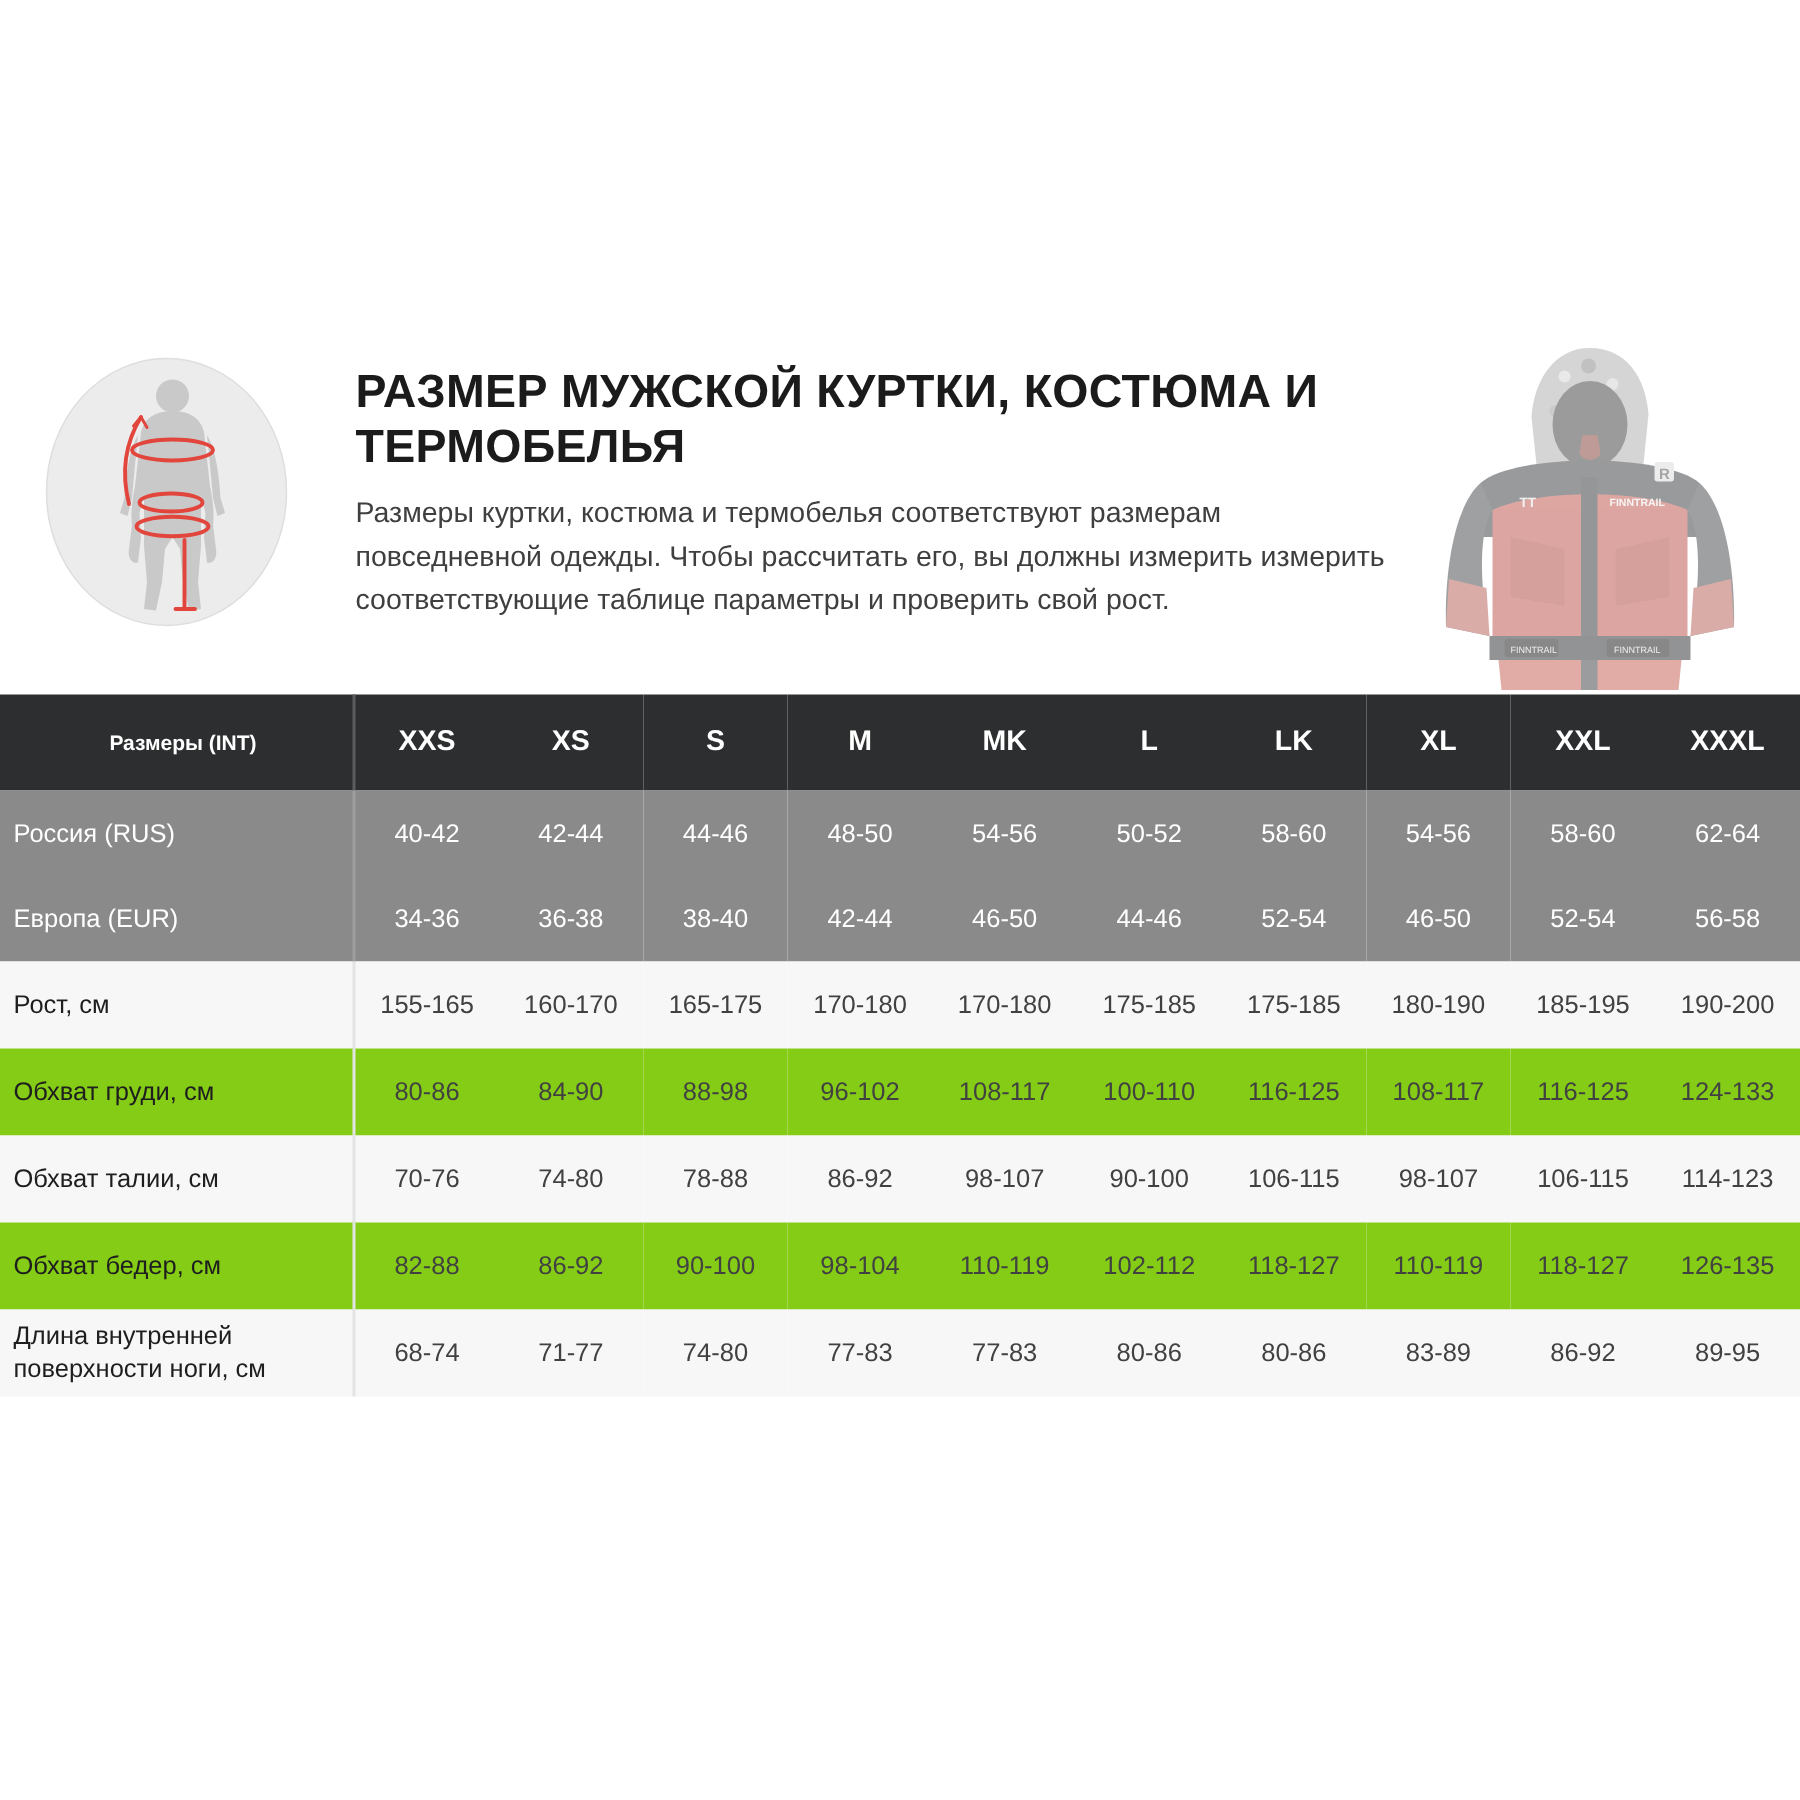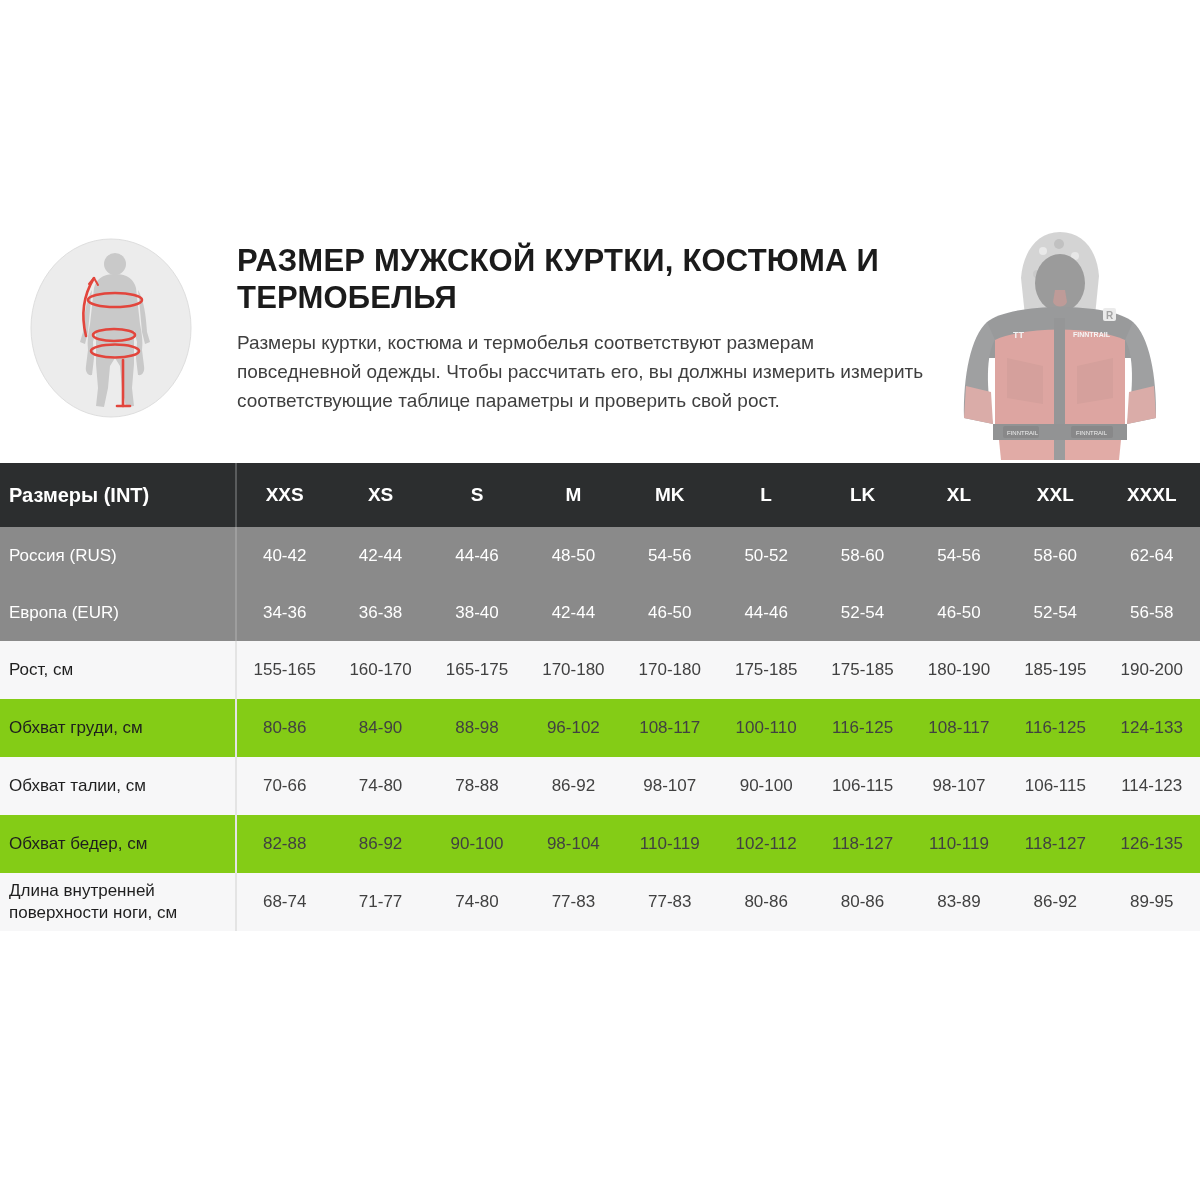--- a/index.html
+++ b/index.html
@@ -26,21 +26,21 @@
     position:absolute;left:0;top:463px;width:1200px;
     border-collapse:collapse;table-layout:fixed;
   }
   .size-table th,.size-table td{vertical-align:middle;padding:0;}
   
   .size-table thead th{
     background:#2c2e2f;color:#ffffff;font-weight:bold;font-size:19px;
     height:64px;text-align:center;
   }
   .size-table thead th.corner{
-    text-align:left;padding-left:9px;font-size:20px;
+    text-align:center;padding-left:9px;font-size:14px;
     border-right:2px solid #5a5c5d;
   }
   
   .size-table tr.gray-row td{
     background:#8a8a8a;color:#ffffff;font-size:17px;height:57px;text-align:center;
   }
   .size-table tr.gray-row td.label{
     text-align:left;padding-left:9px;border-right:2px solid #9e9e9e;
   }
   
@@ -209,21 +209,21 @@
         <td>96-102</td>
         <td>108-117</td>
         <td>100-110</td>
         <td>116-125</td>
         <td>108-117</td>
         <td>116-125</td>
         <td>124-133</td>
       </tr>
       <tr class="meas body-row-2 alt-row">
         <td class="label">Обхват талии, см</td>
-        <td>70-66</td>
+        <td>70-76</td>
         <td>74-80</td>
         <td>78-88</td>
         <td>86-92</td>
         <td>98-107</td>
         <td>90-100</td>
         <td>106-115</td>
         <td>98-107</td>
         <td>106-115</td>
         <td>114-123</td>
       </tr>

